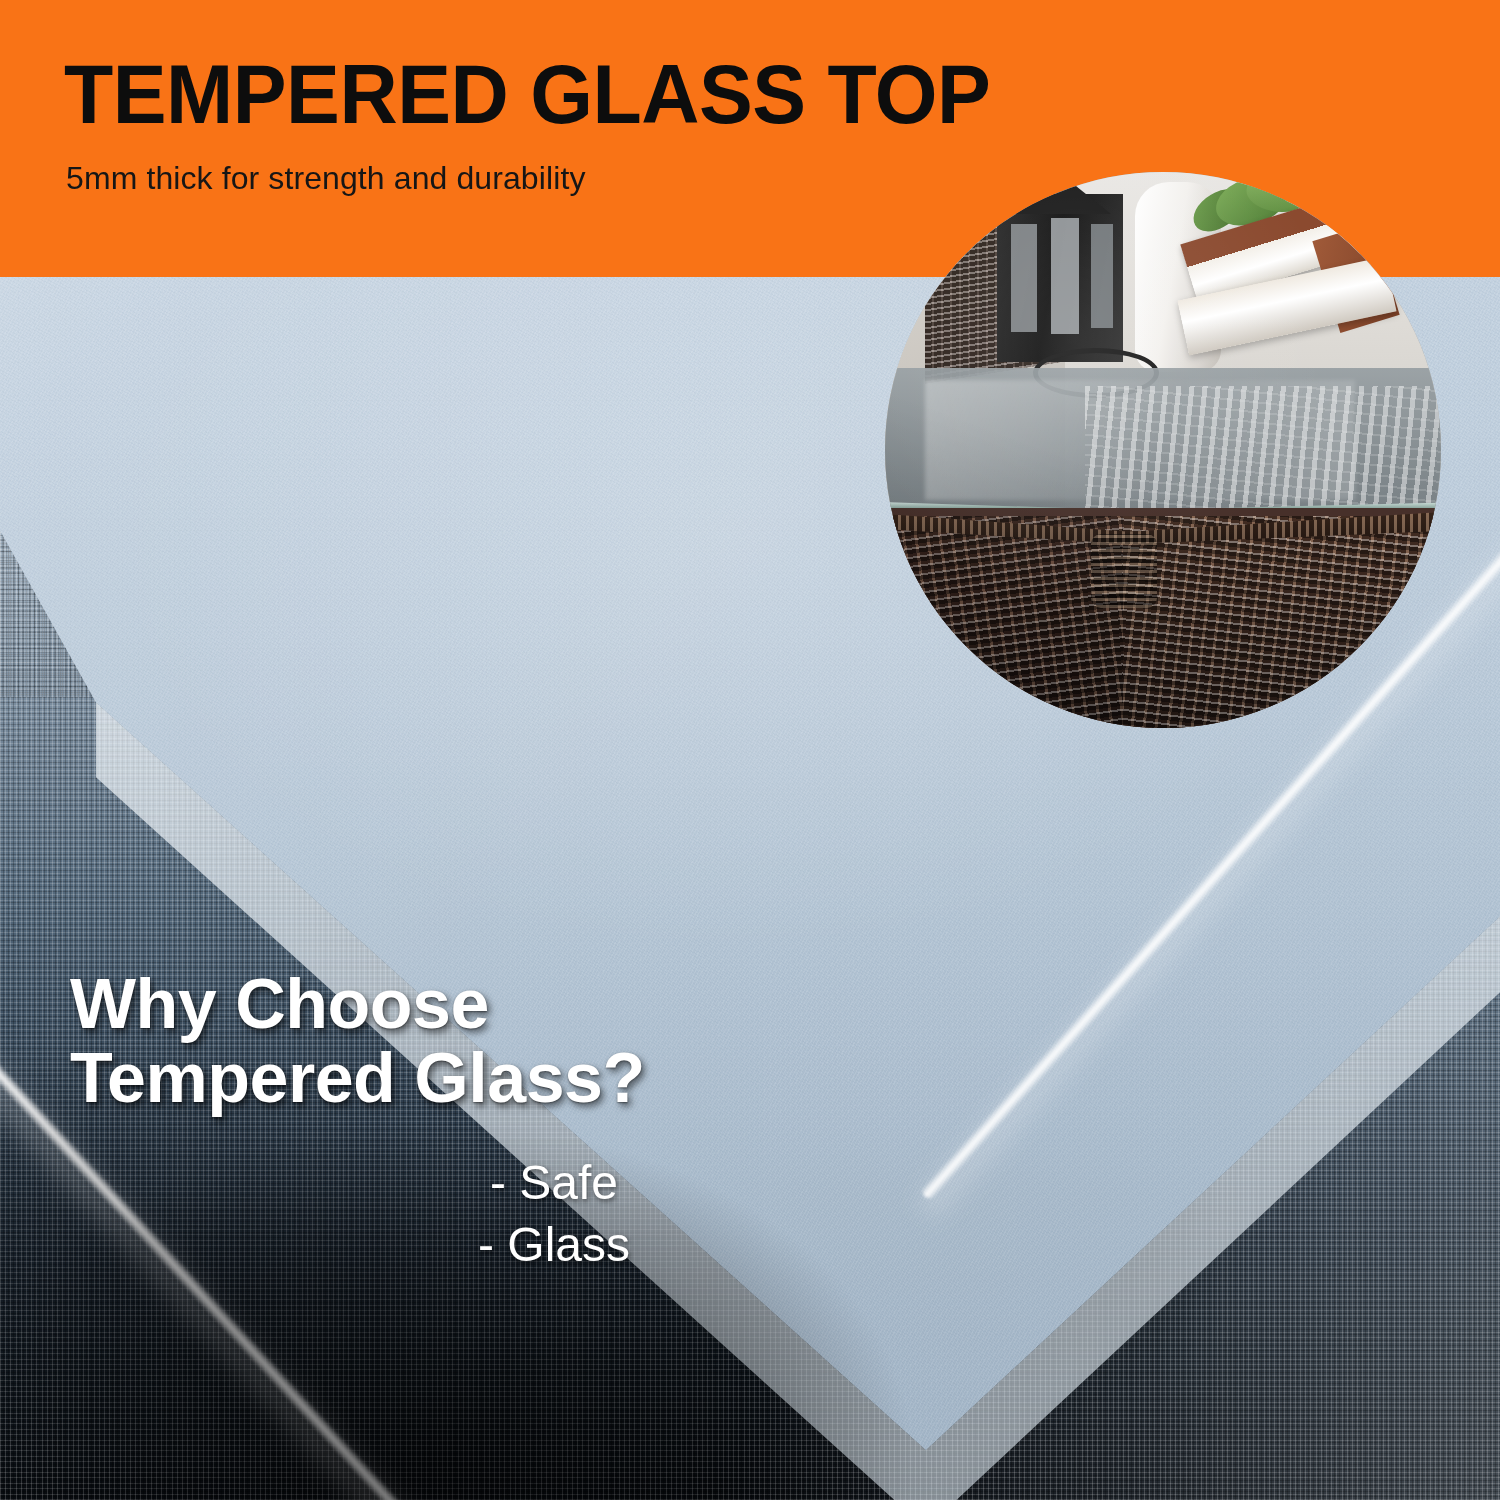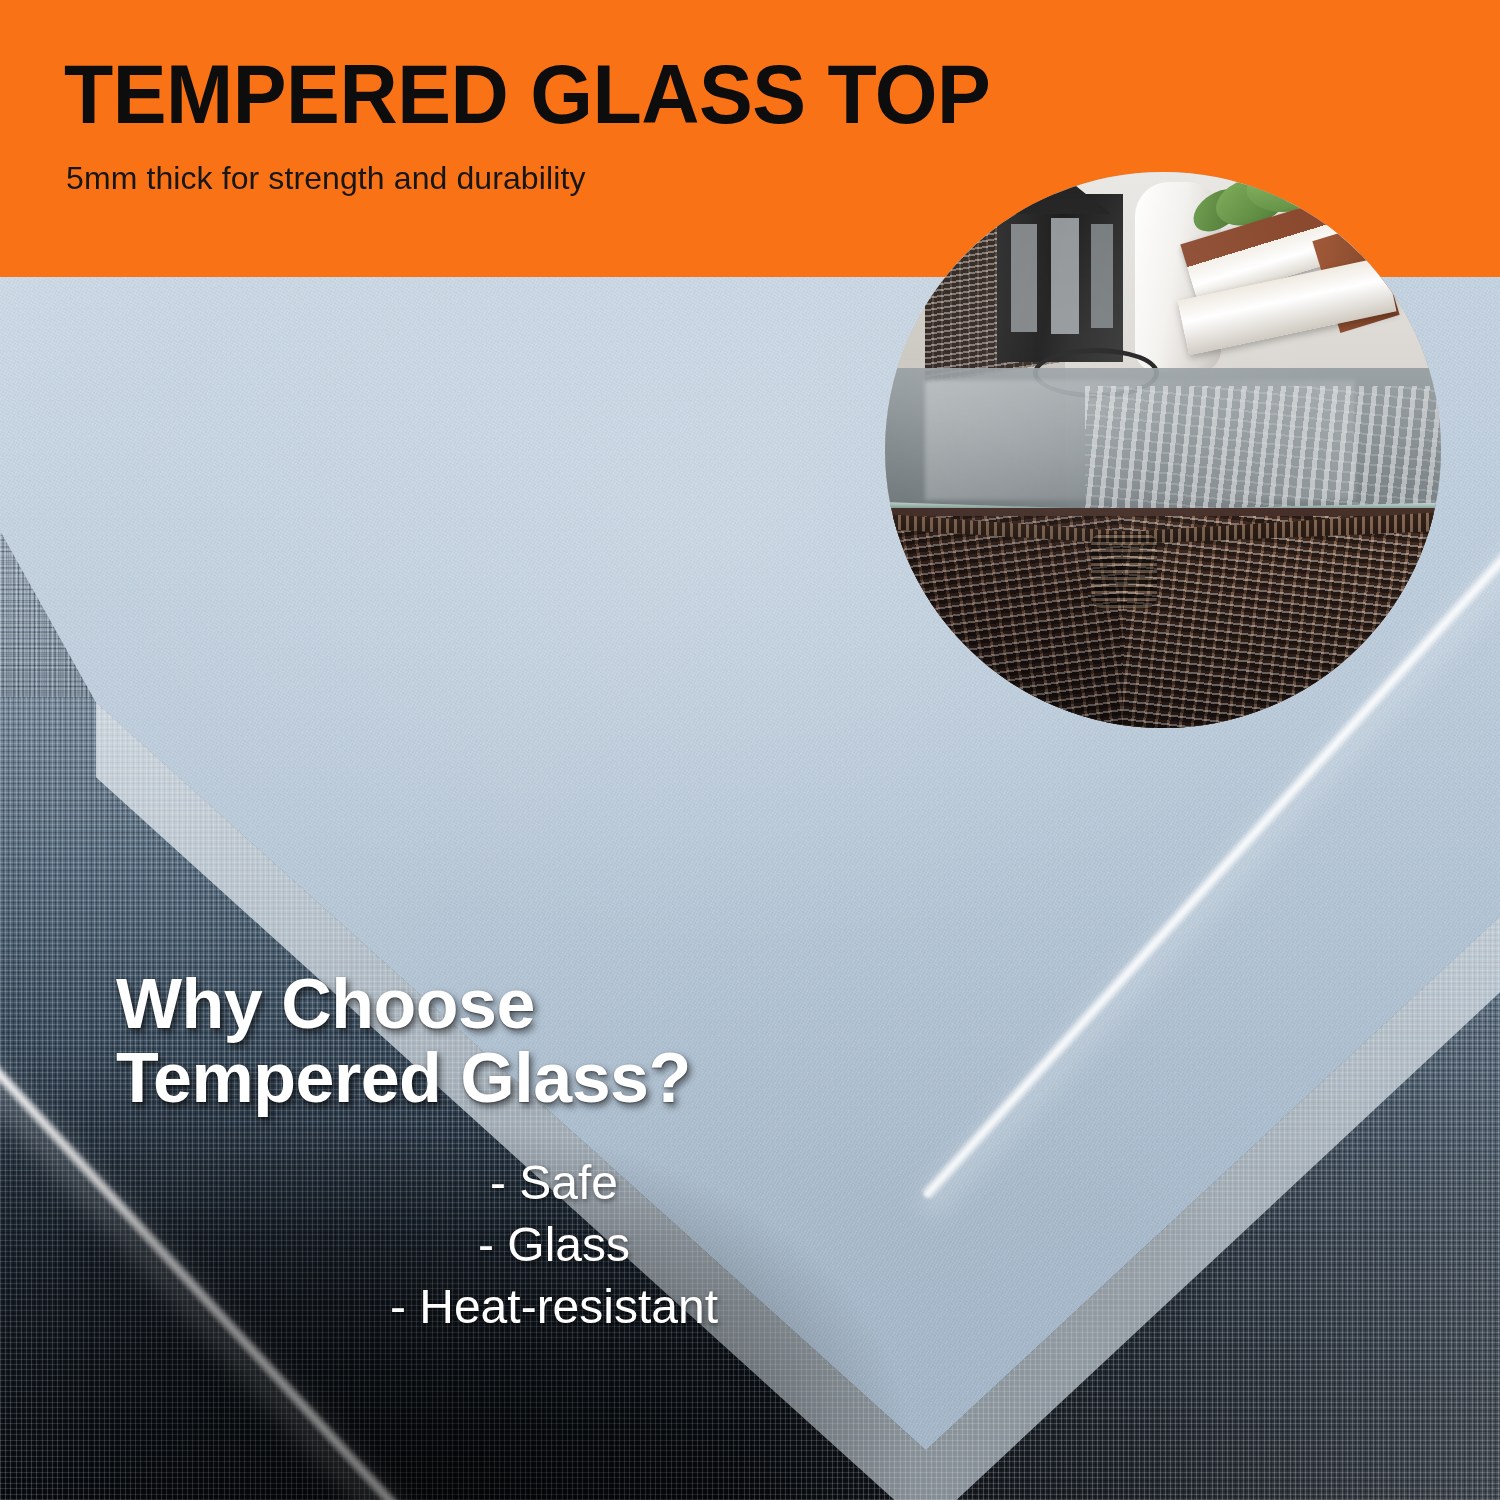--- a/index.html
+++ b/index.html
@@ -259,21 +259,20 @@
     background:repeating-linear-gradient(0deg, rgba(226,200,170,0.30) 0 3px, rgba(0,0,0,0.45) 3px 7px);}
   .ph-shade{left:0;top:0;width:556px;height:556px;
     background:radial-gradient(circle at 34% 30%, rgba(255,255,255,0.10) 0%, rgba(0,0,0,0) 48%),
                linear-gradient(200deg, rgba(0,0,0,0) 55%, rgba(0,0,0,0.18) 100%);}
 
   
   .why{
     position:absolute;left:70px;top:967px;width:760px;
     font-size:70px;line-height:74px;font-weight:700;color:#ffffff;letter-spacing:-0.5px;
     text-shadow:3px 4px 7px rgba(0,0,0,.55), 0 1px 2px rgba(0,0,0,.45);
-    padding-left:46px;
   }
   .benefits{position:absolute;left:204px;top:1152px;width:700px;}
   .benefit{
     font-size:48px;line-height:62px;font-weight:300;color:#ffffff;white-space:nowrap;
     text-shadow:1px 2px 5px rgba(0,0,0,.55);
     text-align:center;
   }
 </style>
 </head>
 <body>
@@ -334,16 +333,15 @@
   </div>
 
   <div class="why">
     <div>Why Choose</div>
     <div>Tempered Glass?</div>
   </div>
 
   <div class="benefits">
     <div class="benefit">- Safe</div>
     <div class="benefit">- Glass</div>
-    <div class="benefit">- Heat-resistant</div>
   </div>
 
 </div>
 
 </body></html>

